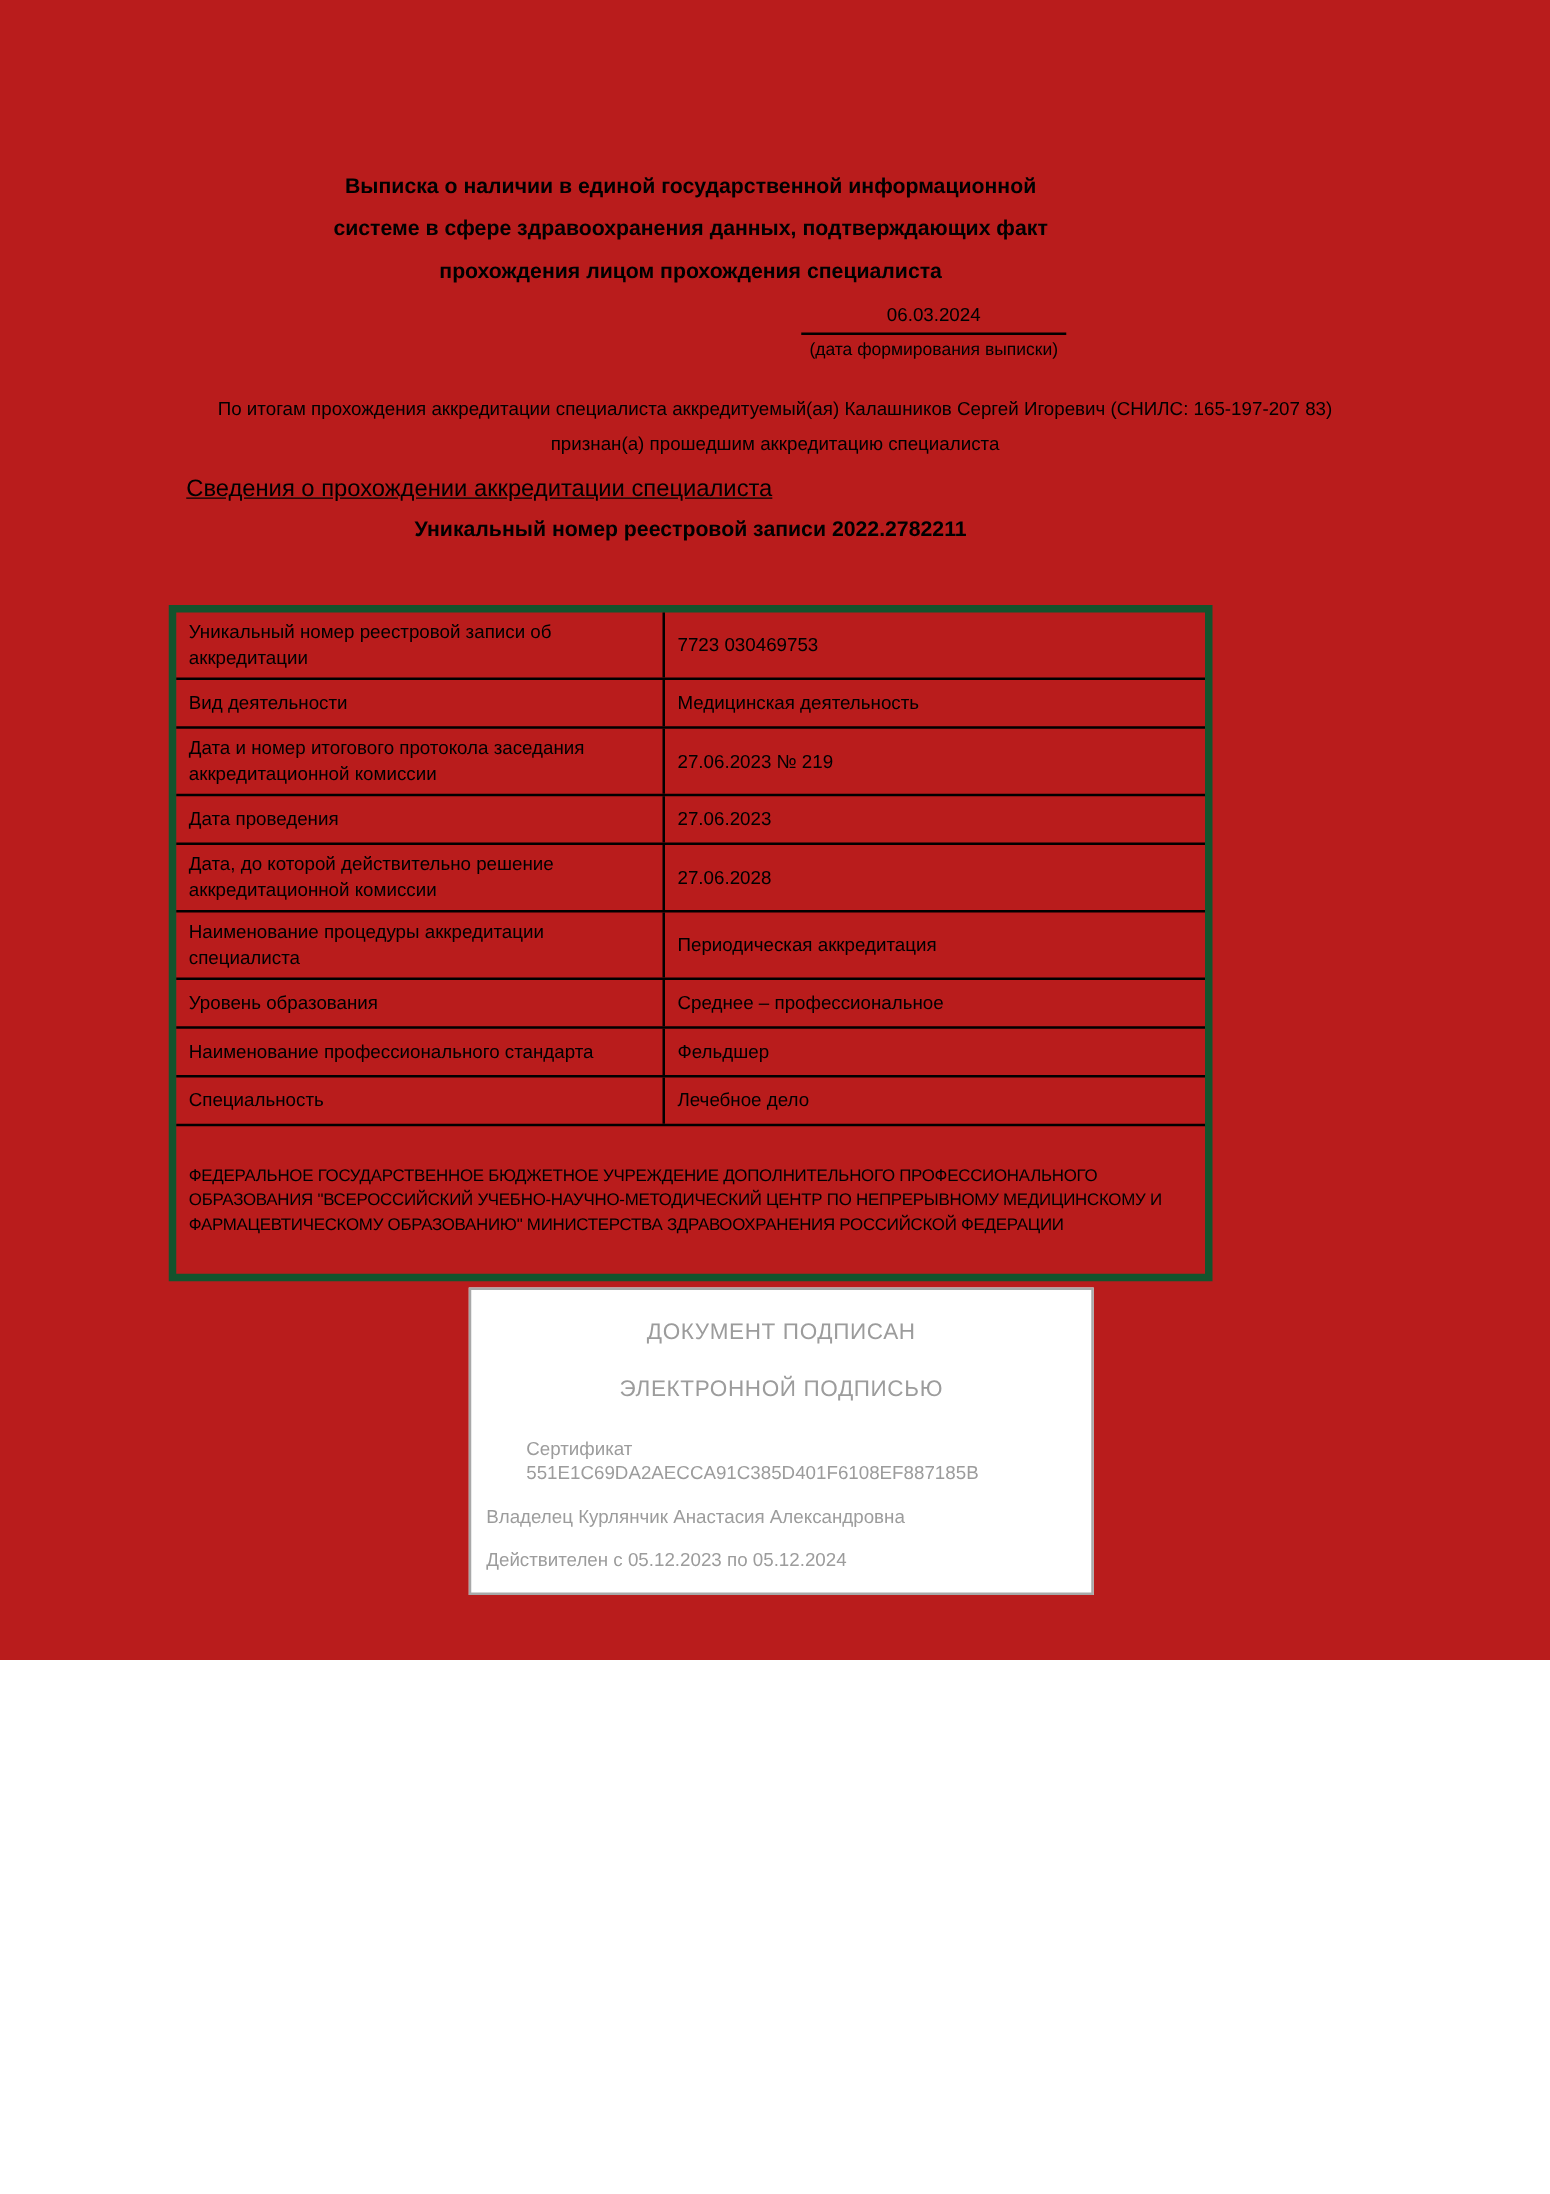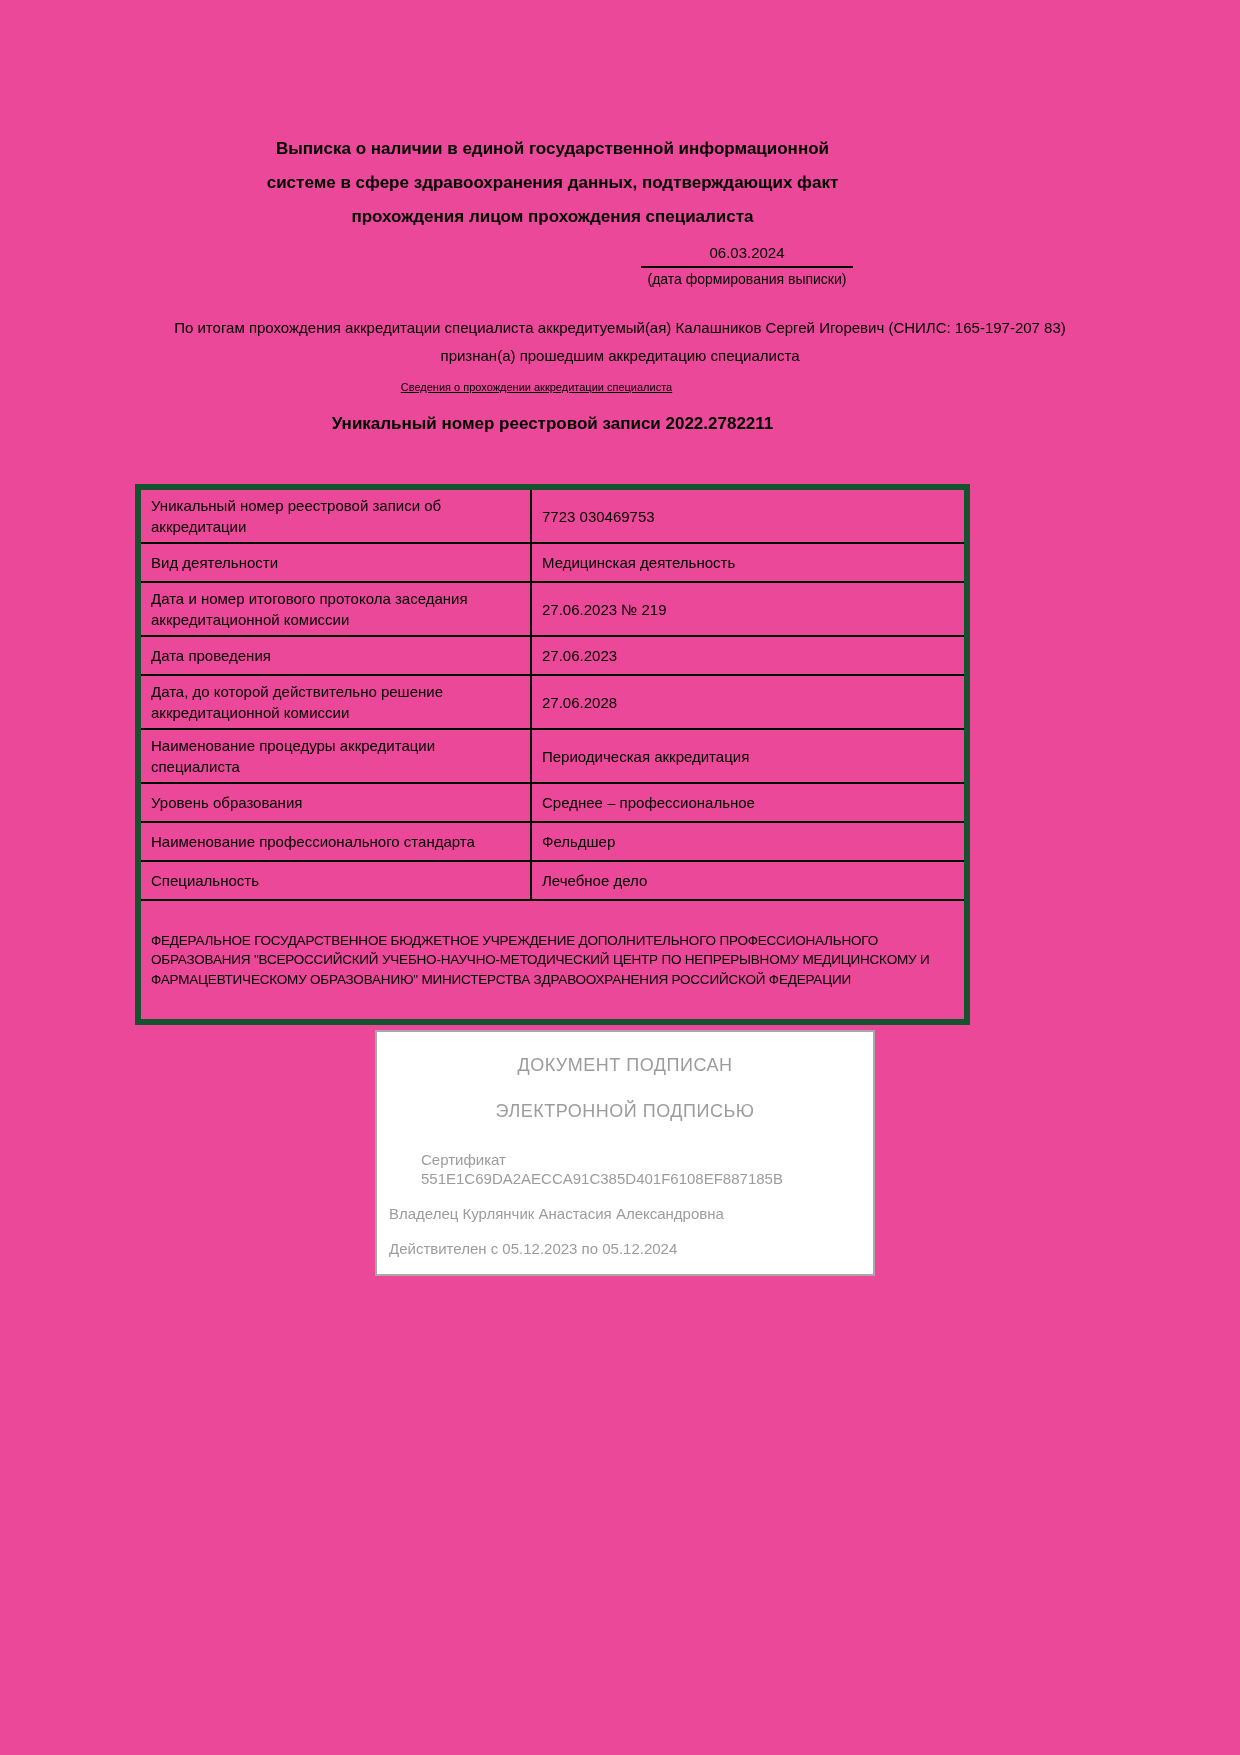--- a/index.html
+++ b/index.html
@@ -1,20 +1,20 @@
 <!DOCTYPE html>
 <html lang="ru"><head>
 <meta charset="utf-8">
 <style>
   html, body { margin: 0; padding: 0; background: #ffffff; }
   .page {
     position: relative;
     width: 1240px;
-    height: 1755px;
-    background: #ec4899;
+    height: 1328px;
+    background: #b91c1c;
     font-family: "Liberation Sans", sans-serif;
     color: #000000;
     overflow: hidden;
   }
 
   
   .doc-title {
     position: absolute;
     top: 132px; left: 135px; width: 835px;
     text-align: center;
@@ -47,23 +47,22 @@
     position: absolute;
     top: 314px; left: 90px; width: 1060px;
     text-align: center;
     font-size: 15px;
     line-height: 28px;
   }
 
   
   .section-heading {
     position: absolute;
-    top: 381px; left: 119px; width: 835px;
-    text-align: center;
-    font-size: 11px;
+    top: 381px; left: 149px; width: 835px;
+    font-size: 19px;
     text-decoration: underline;
   }
 
   
   .registry-heading {
     position: absolute;
     top: 414px; left: 135px; width: 835px;
     text-align: center;
     font-size: 17px; font-weight: bold;
   }

